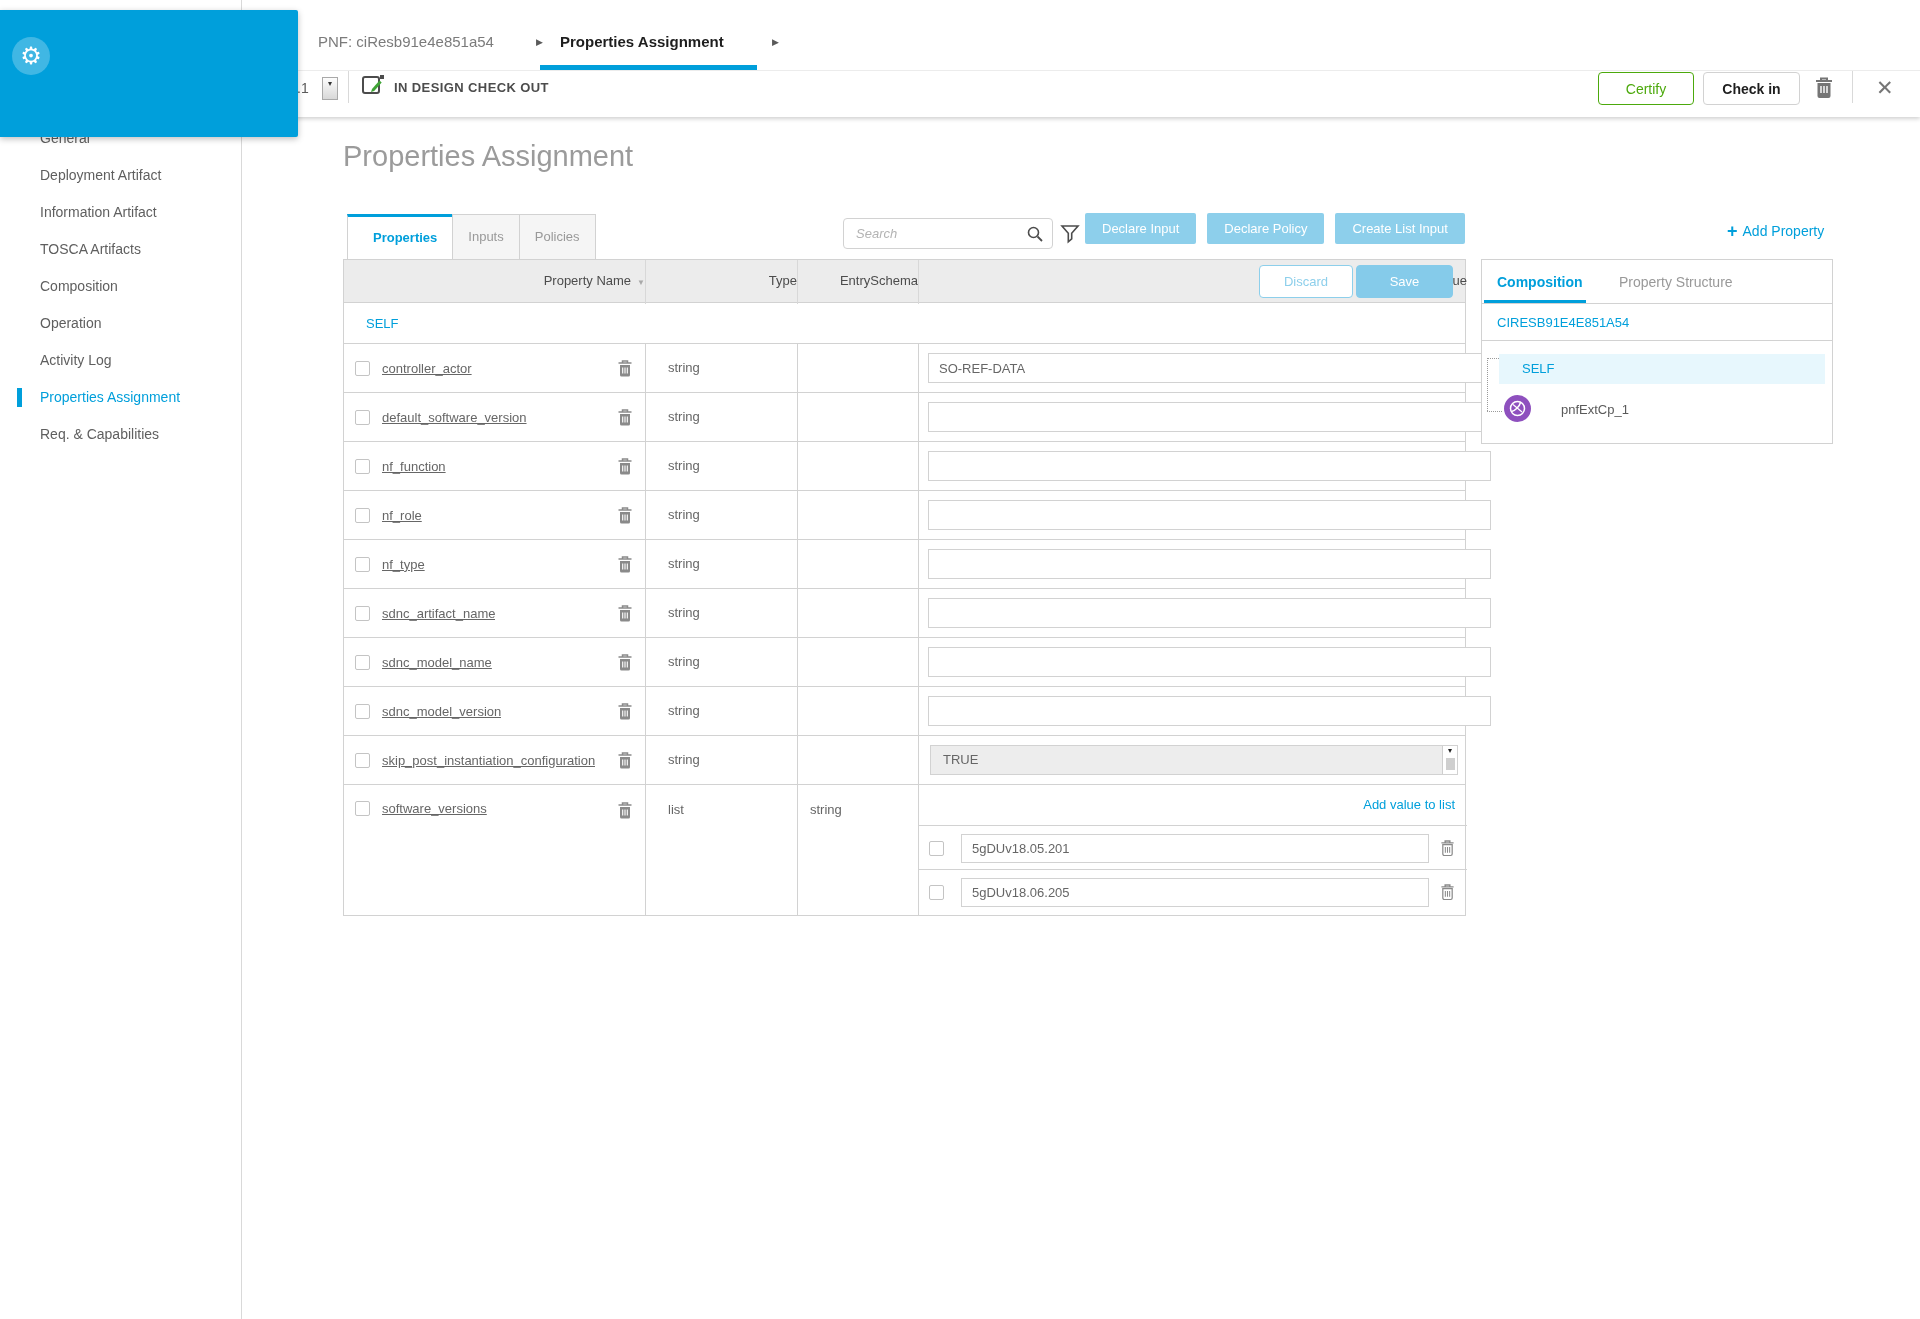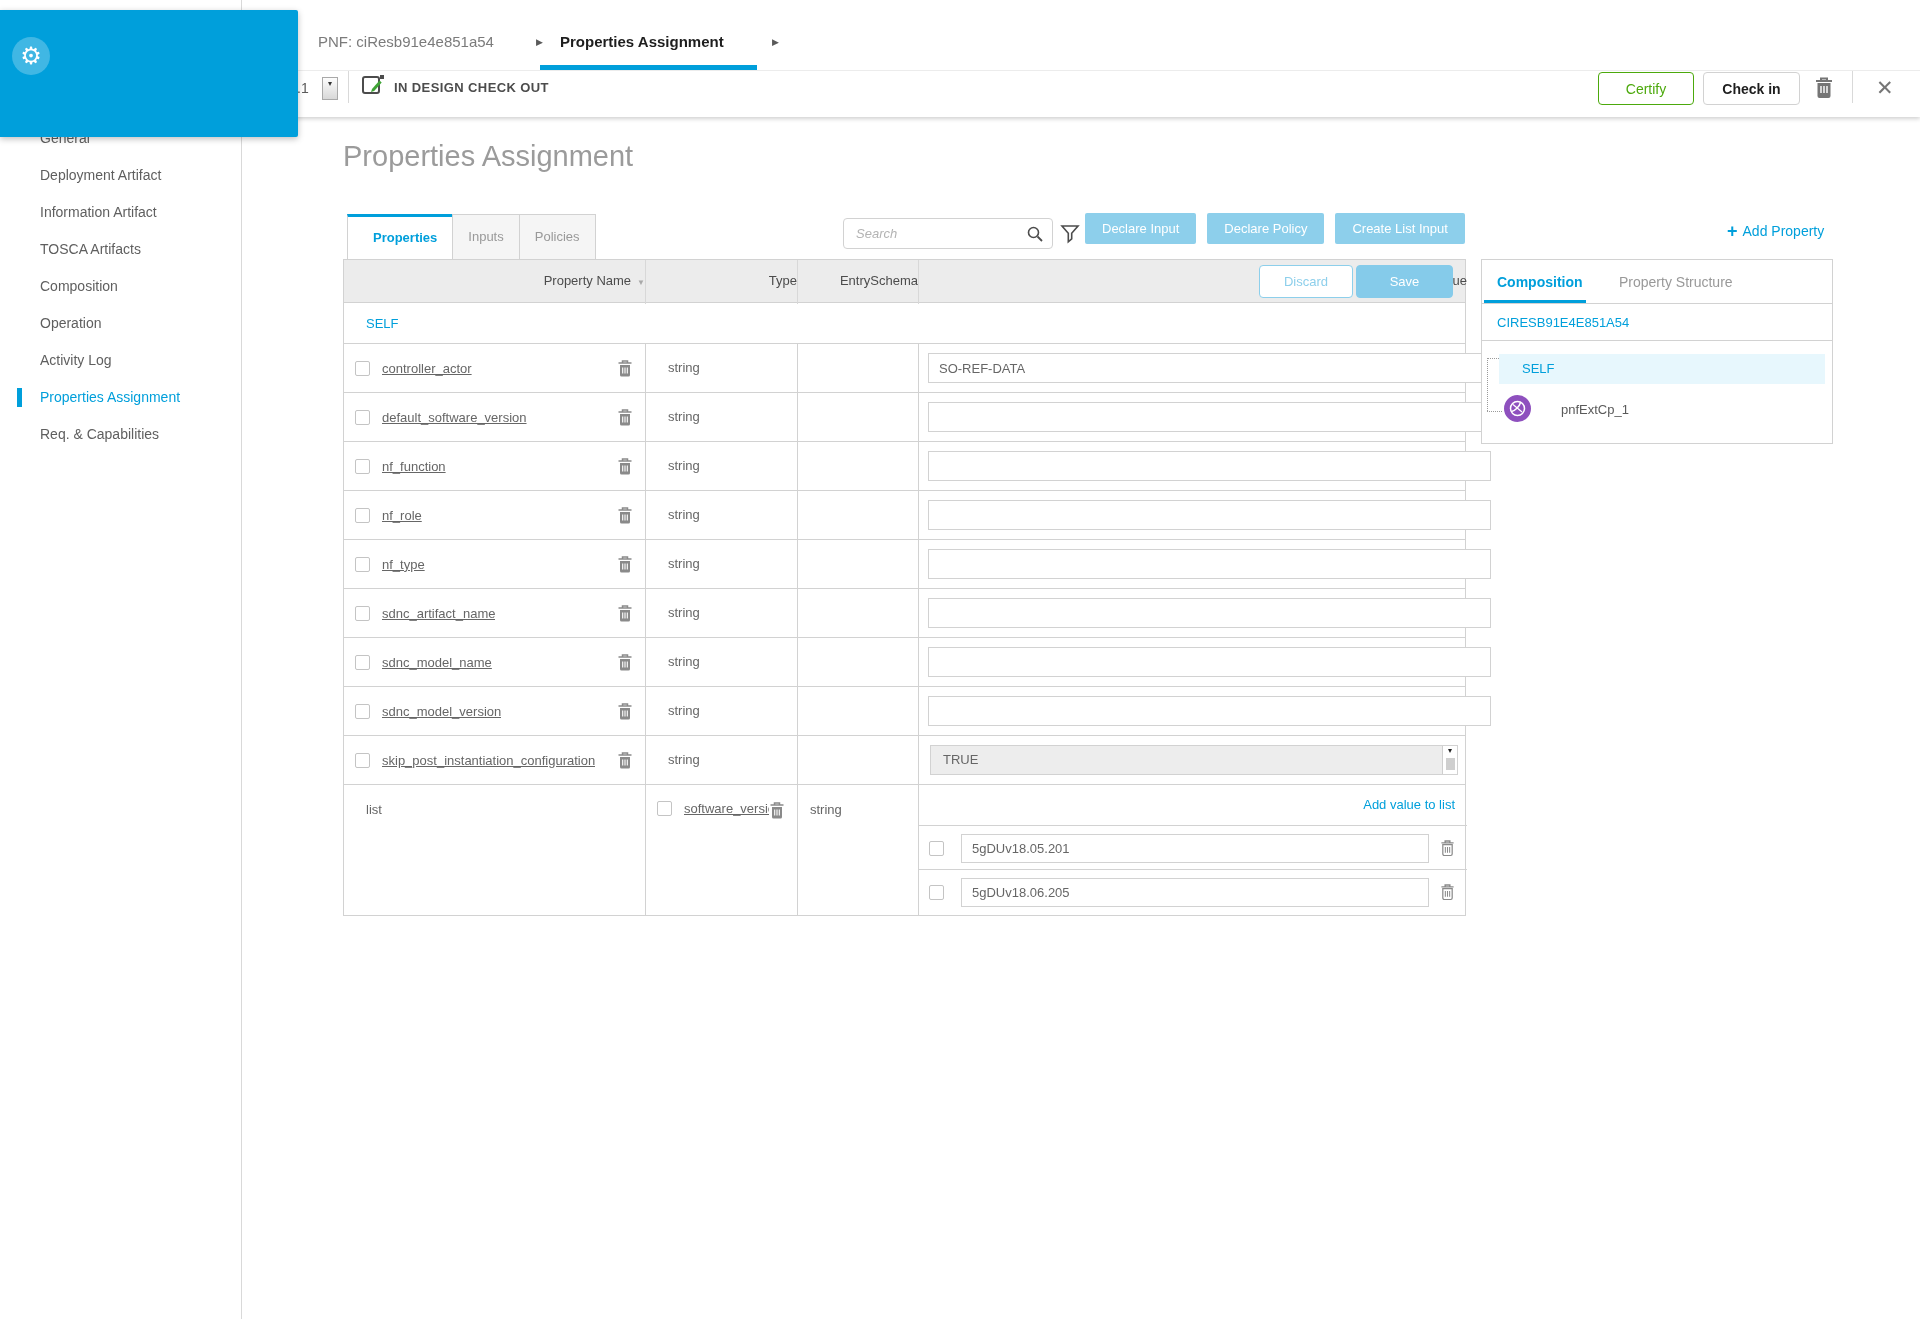--- a/index.html
+++ b/index.html
@@ -452,32 +452,32 @@
     <div class="cell c-schema"></div>
     <div class="cell c-value">
           <div class="vselect">TRUE<span class="sel-strip">
               <span class="car">▾</span>
               <span class="thumb"></span>
             </span></div>
         </div>
   </div>
 
   <div class="prow pgrid tall">
+    <div class="cell c-name">
+      <span class="checkbox"></span>
+      <span class="pname">software_versions</span>
+      <span class="row-trash">
+        <svg width="16" height="19" viewBox="0 0 16 19">
+          <path d="M1.5 4 h13 M5.5 4 V2 h5 V4" fill="none" stroke="#8a8a8a" stroke-width="1.5"></path>
+          <path d="M3 6 h10 v10 a1.5 1.5 0 0 1 -1.5 1.5 h-7 a1.5 1.5 0 0 1 -1.5 -1.5 z" fill="#8a8a8a"></path>
+          <path d="M5.7 8.5 v6 M8 8.5 v6 M10.3 8.5 v6" stroke="#fff" stroke-width="1.1"></path>
+        </svg>
+      </span>
+    </div>
     <div class="cell c-type">list</div>
-    <div class="cell c-name">
-      <span class="checkbox"></span>
-      <span class="pname">software_versions</span>
-      <span class="row-trash">
-        <svg width="16" height="19" viewBox="0 0 16 19">
-          <path d="M1.5 4 h13 M5.5 4 V2 h5 V4" fill="none" stroke="#8a8a8a" stroke-width="1.5"></path>
-          <path d="M3 6 h10 v10 a1.5 1.5 0 0 1 -1.5 1.5 h-7 a1.5 1.5 0 0 1 -1.5 -1.5 z" fill="#8a8a8a"></path>
-          <path d="M5.7 8.5 v6 M8 8.5 v6 M10.3 8.5 v6" stroke="#fff" stroke-width="1.1"></path>
-        </svg>
-      </span>
-    </div>
     <div class="cell c-schema">string</div>
     <div class="cell c-value">
           <div class="vlist-head">
             <span class="add-value-link">Add value to list</span>
           </div>
   <div class="vrow">
     <span class="checkbox"></span>
     <input value="5gDUv18.05.201" style="">
     <span class="row-trash">
       <svg width="15" height="18" viewBox="0 0 16 19">

